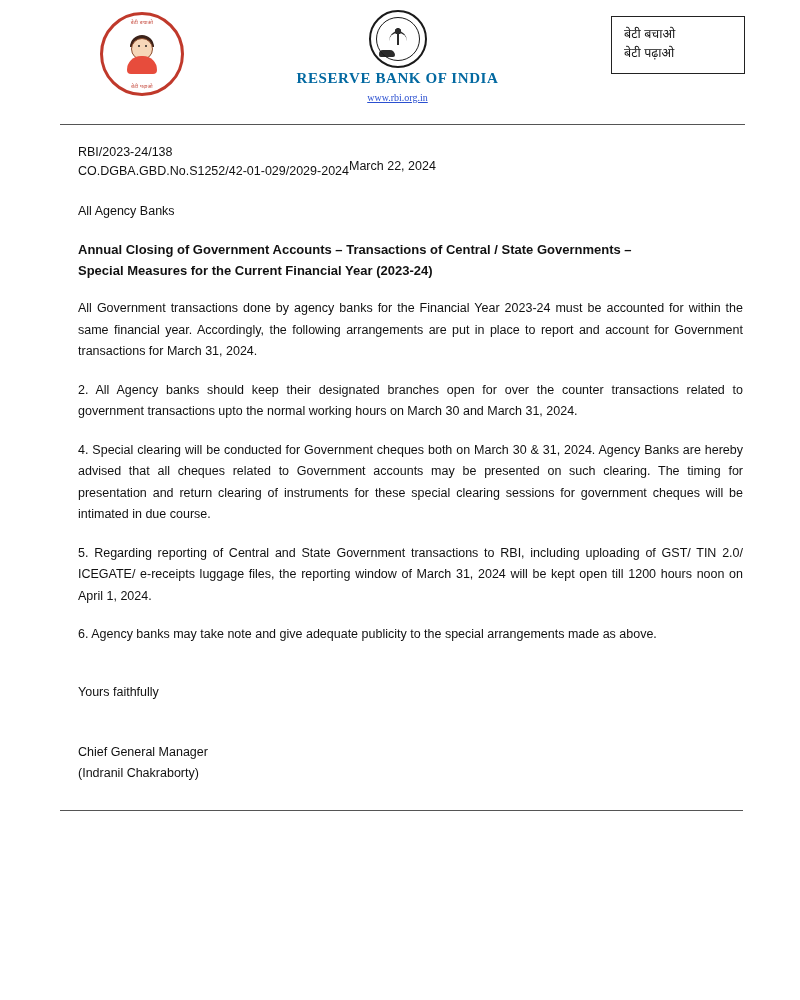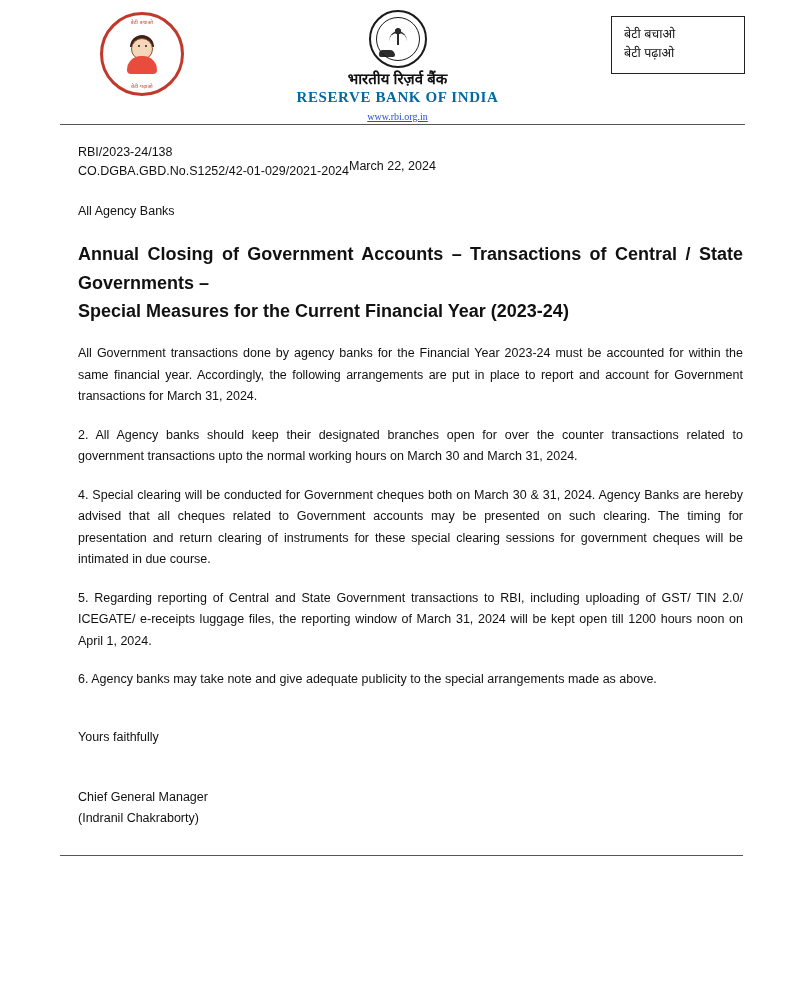--- a/index.html
+++ b/index.html
@@ -225,21 +225,21 @@
   }
   .addressee {
     font-size: 12.5px;
     margin-top: 22px;
   }
   .salutation {
     font-size: 12.5px;
     margin-top: 20px;
   }
   .subject {
-    font-size: 18px;
+    font-size: 13px;
     font-weight: 700;
     margin-top: 22px;
     line-height: 1.6;
     text-align: justify;
     text-justify: inter-word;
   }
   p.para {
     font-size: 12.5px;
     line-height: 1.72;
     margin: 17px 0 0 0;
@@ -281,39 +281,38 @@
       <div class="ring-text-bottom">बेटी पढ़ाओ</div>
     </div>
 
     <div class="center-head">
       <div class="rbi-seal">
         <div class="palm">
             <div class="frond"></div>
           </div>
         <div class="tiger"></div>
       </div>
-      <div class="hindi-name">भारतीय रिज़र्व बैंक</div>
       <div class="eng-name">RESERVE BANK OF INDIA</div>
       <div><a class="website" href="#">www.rbi.org.in</a></div>
     </div>
 
     <div class="slogan-box">
       <div>बेटी बचाओ</div>
       <div>बेटी पढ़ाओ</div>
     </div>
   </div>
 
   <hr class="head-rule">
 
   <div class="content">
 
     <div class="ref-row">
       <div class="ref-left">
         <div class="refline">RBI/2023-24/138</div>
-        <div class="refline">CO.DGBA.GBD.No.S1252/42-01-029/2021-2024</div>
+        <div class="refline">CO.DGBA.GBD.No.S1252/42-01-029/2029-2024</div>
       </div>
       <div class="ref-date">March 22, 2024</div>
     </div>
 
     <div class="addressee">All Agency Banks</div>
 
     <div class="subject">
       <div>Annual Closing of Government Accounts – Transactions of Central / State Governments –</div>
       <div>Special Measures for the Current Financial Year (2023-24)</div>
     </div>

